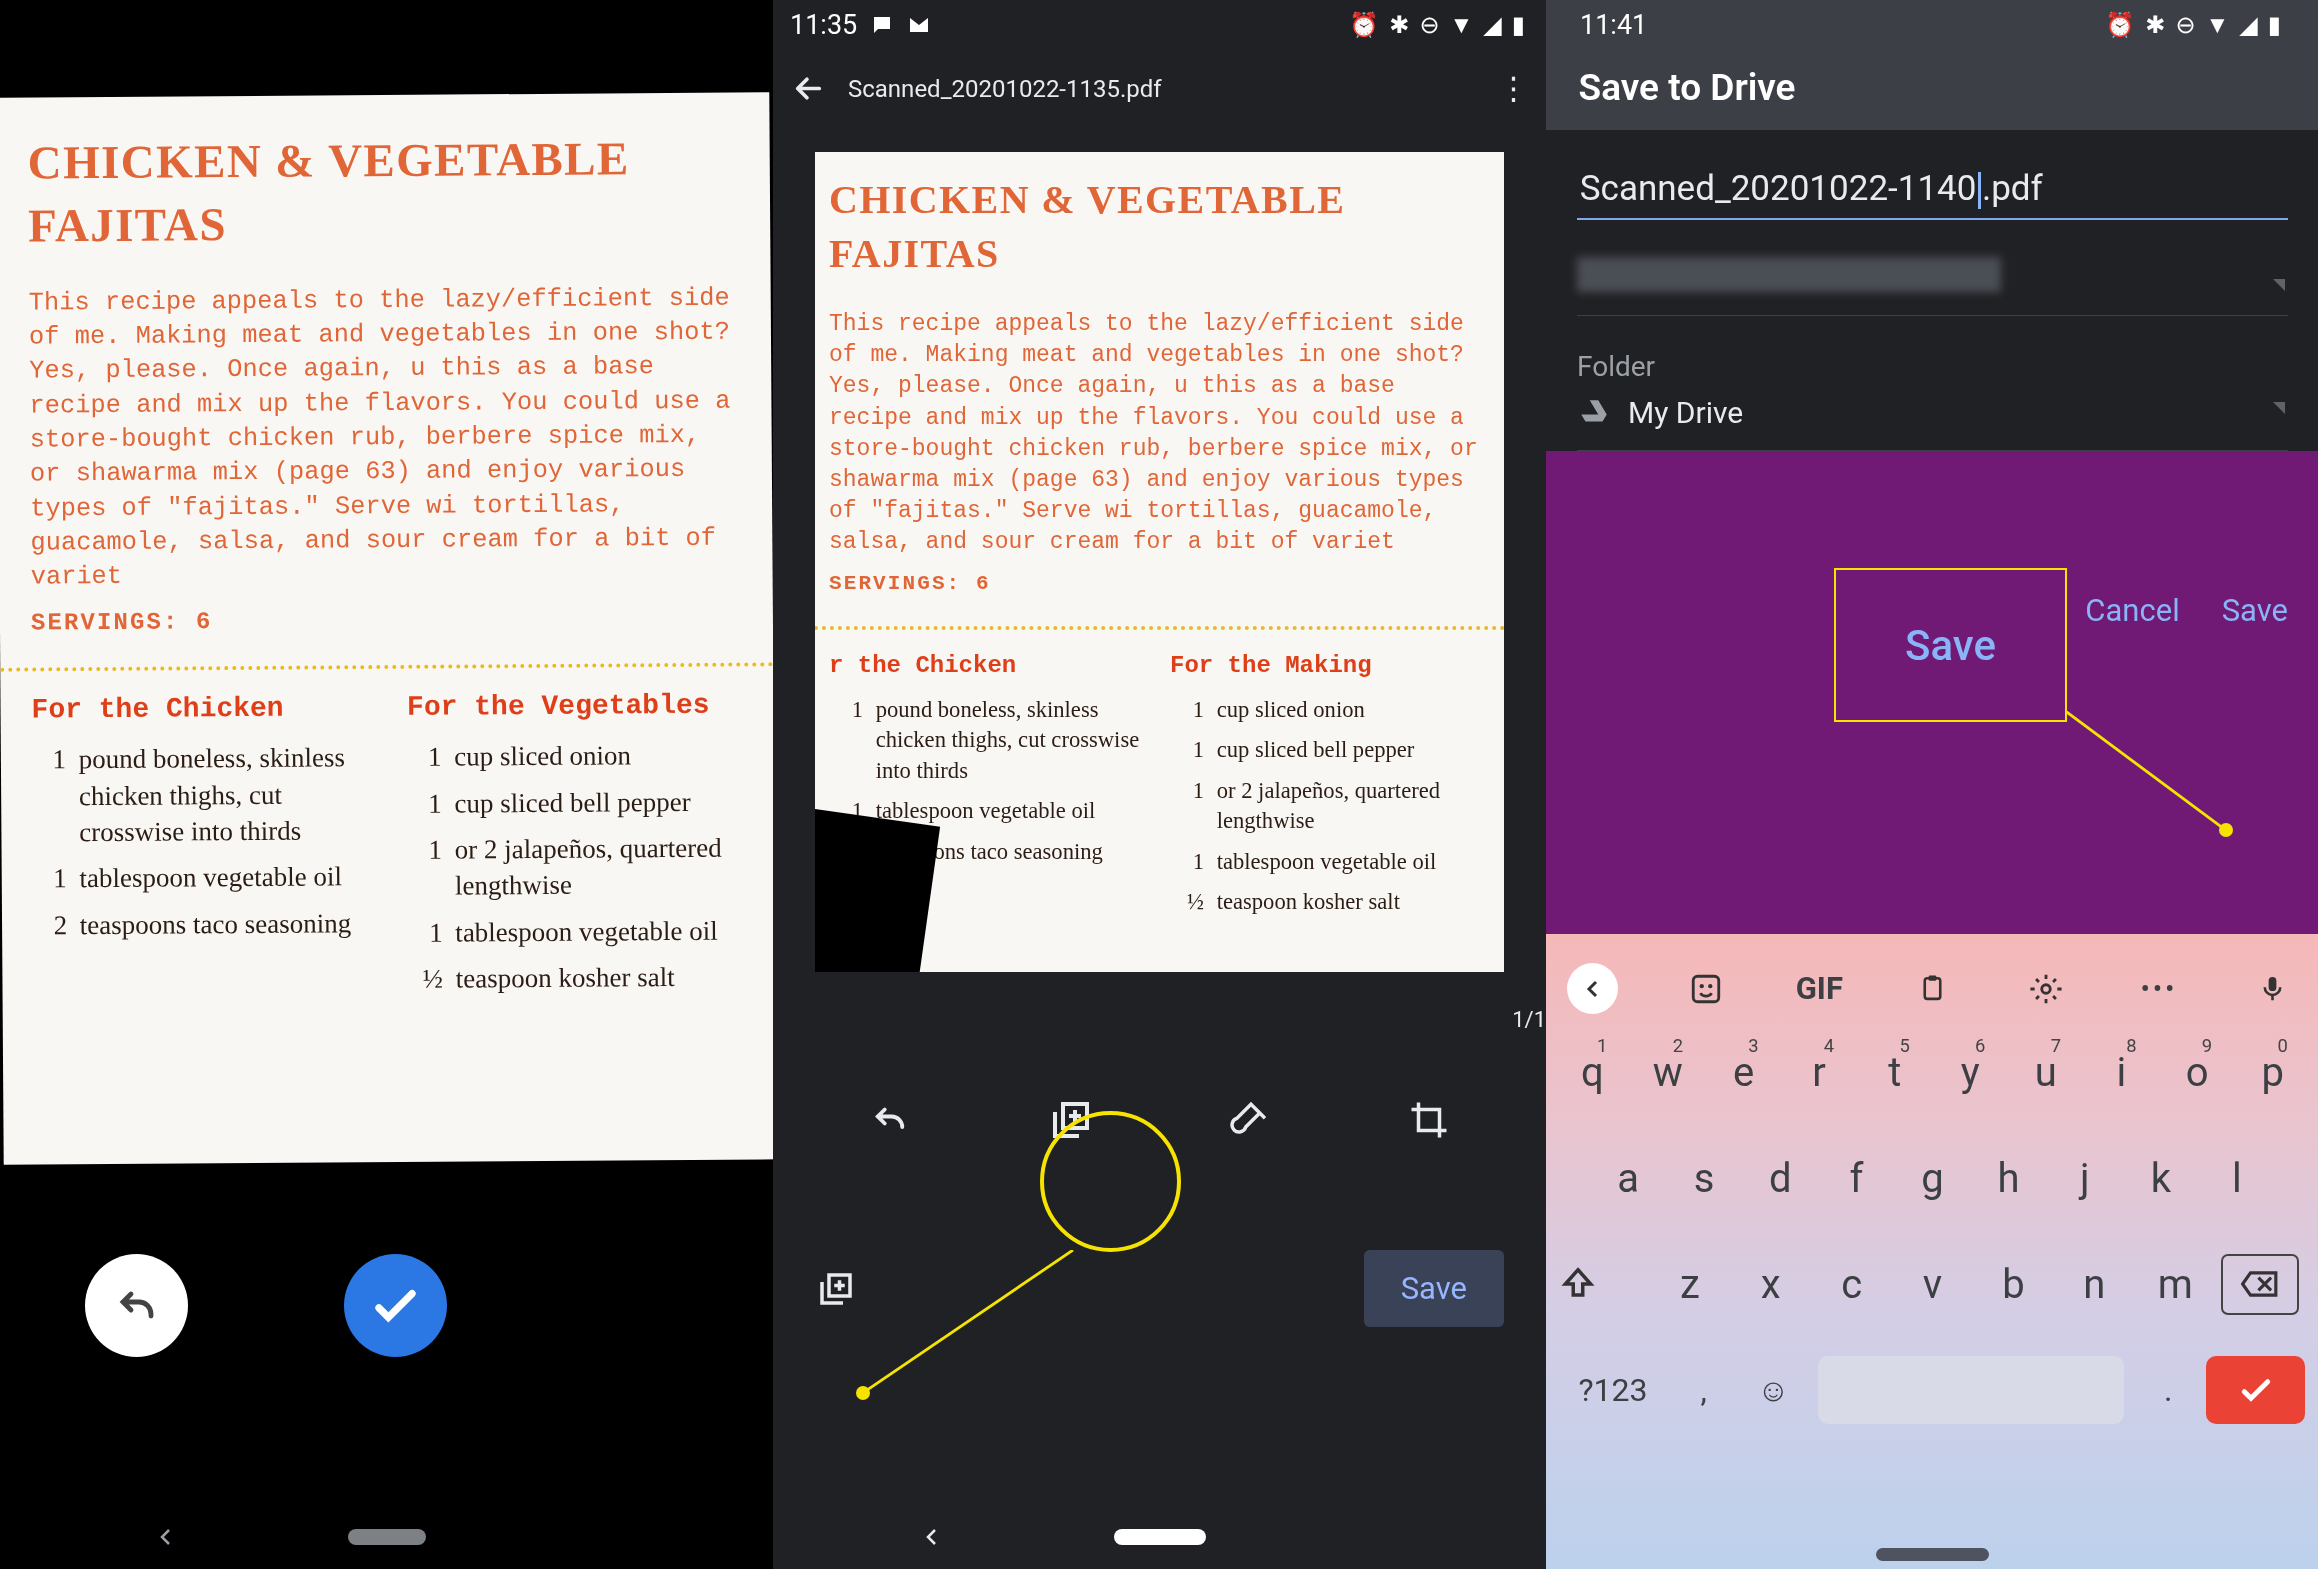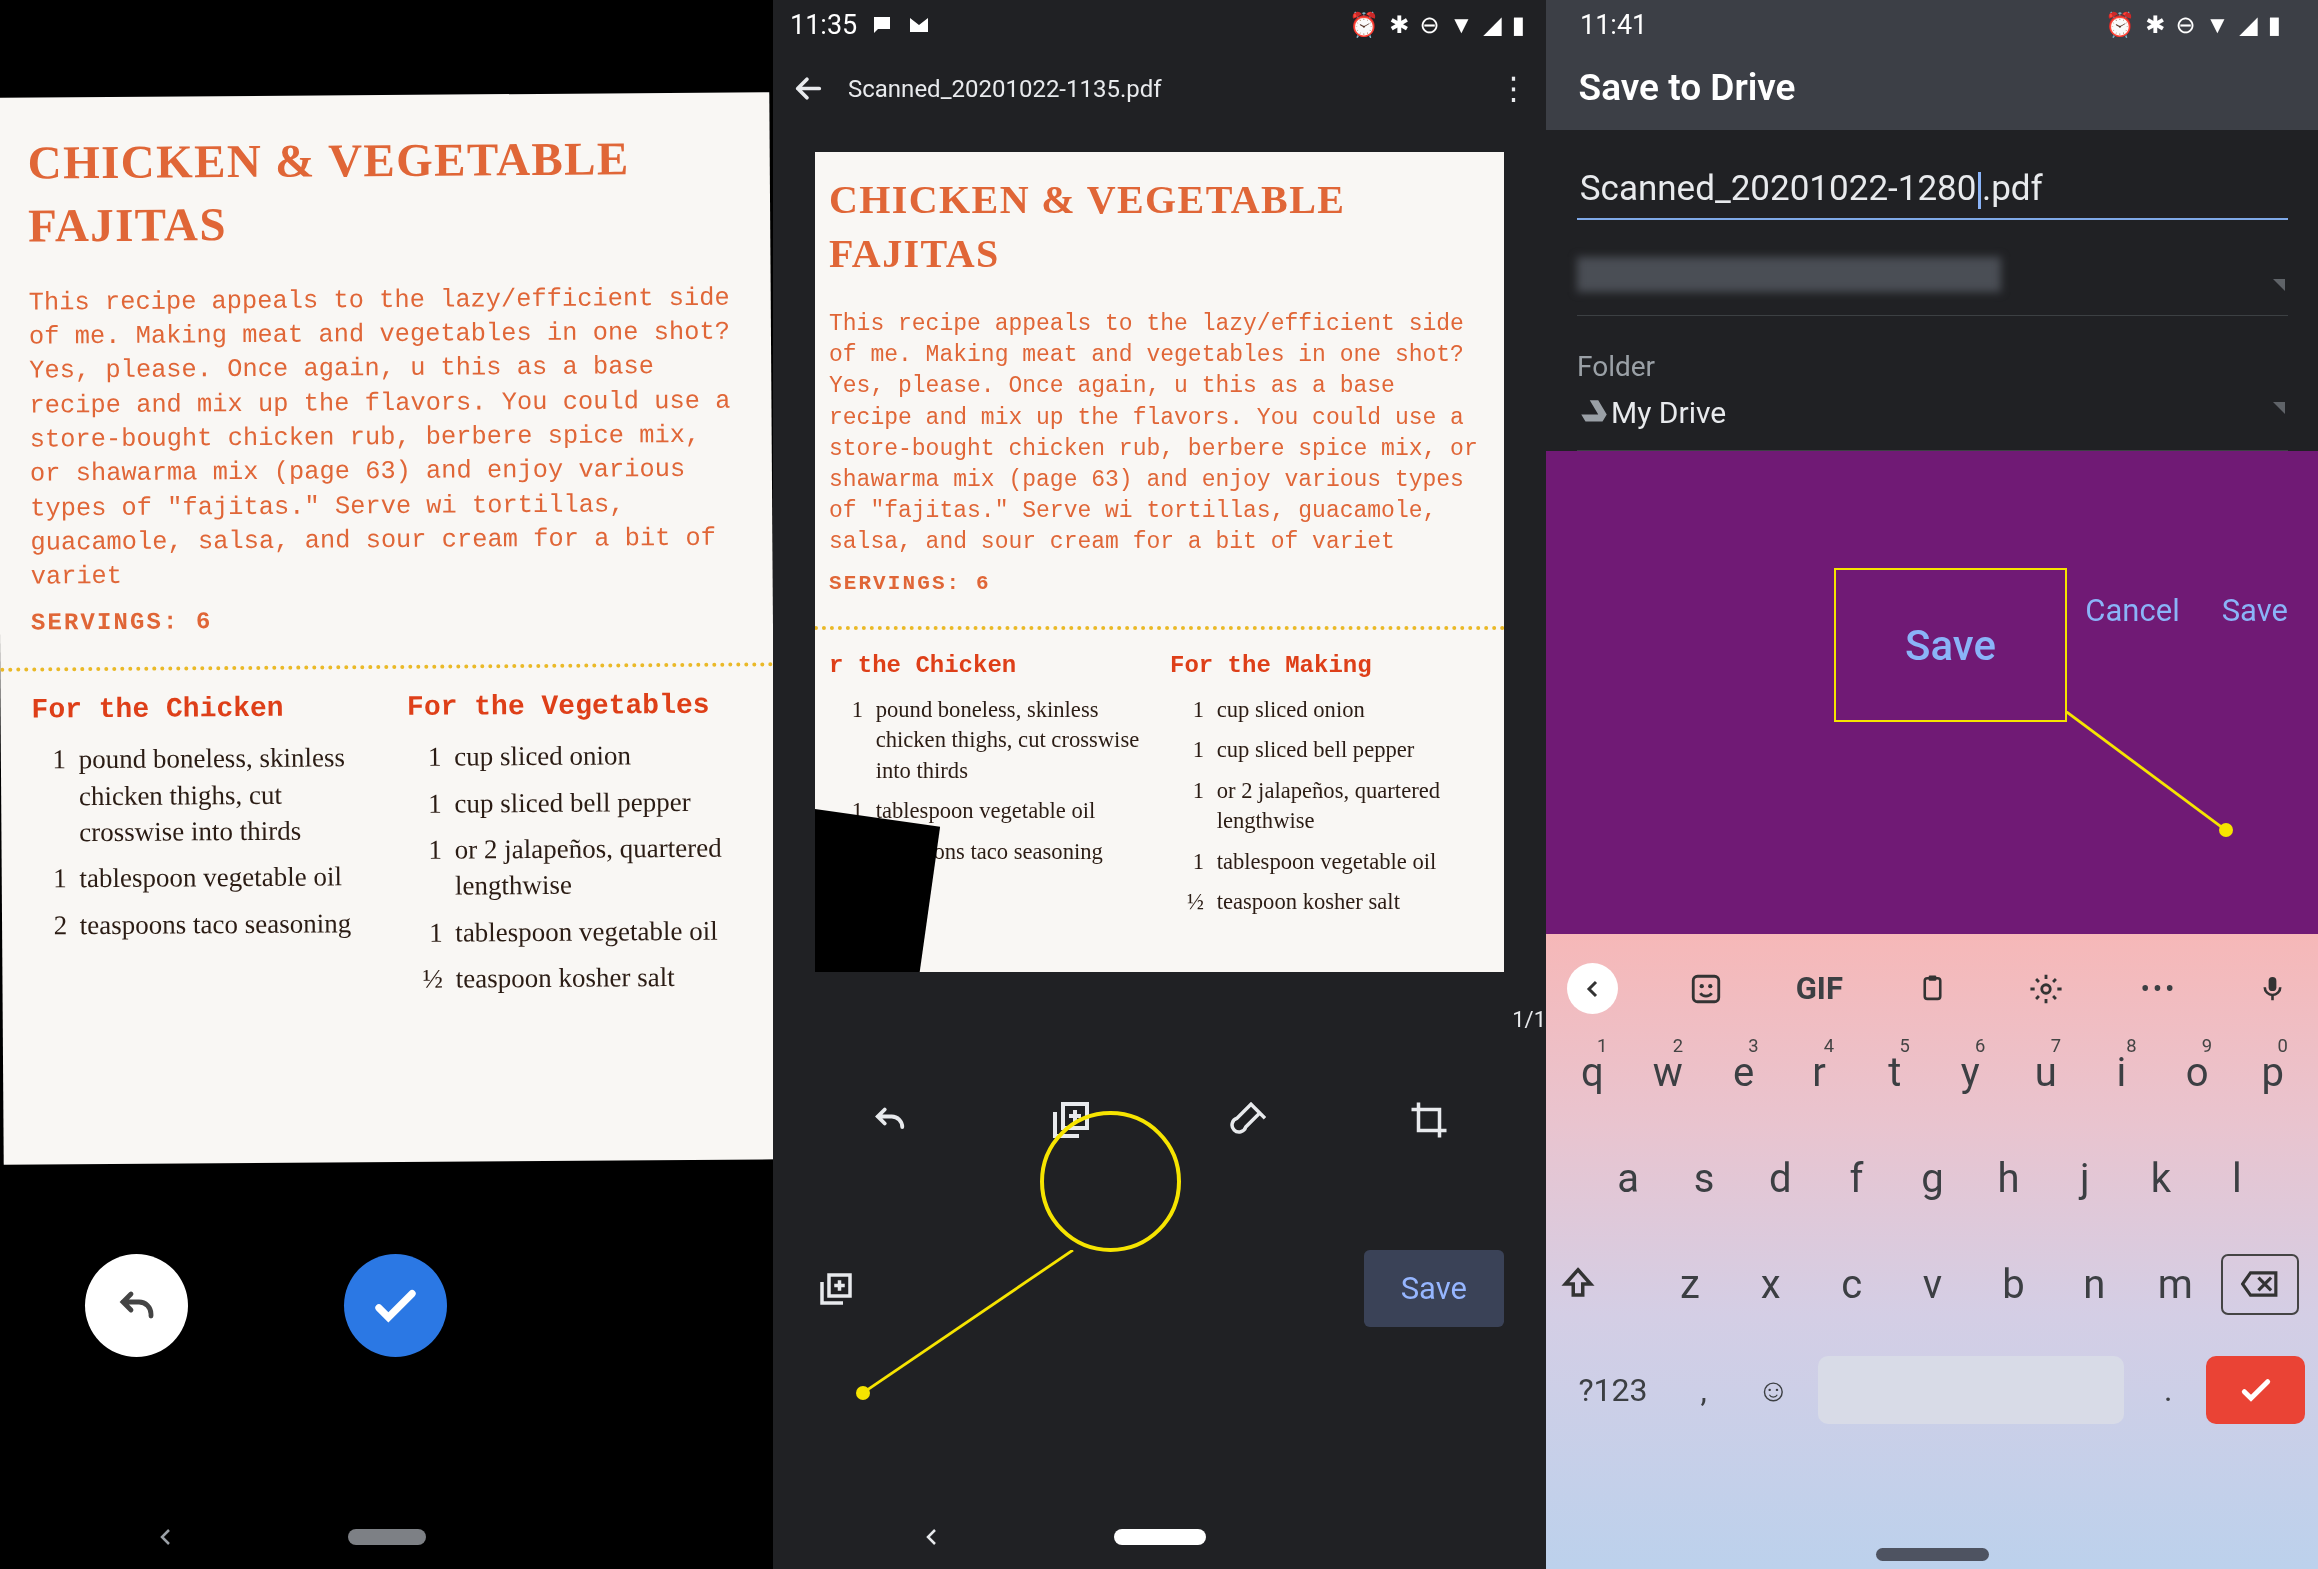--- a/index.html
+++ b/index.html
@@ -209,20 +209,21 @@
     filter: blur(4.2px);
   }
   .tri {
     position: absolute; right: 2.8px; top: 22.6px;
     width: 0; height: 0;
     border-left: 12.7px solid transparent;
     border-top: 12.7px solid #5f6368;
   }
   .folder-row {
     display: flex; align-items: center;
+    gap: 17px;
     color: #e8eaed;
     font-size: 30px;
     border-bottom: 1.4px solid #3c4043;
     padding-bottom: 20px;
     position: relative;
   }
   .hl-box {
     position: absolute;
     border: 2.8px solid #f6e400;
   }
@@ -523,21 +524,21 @@
         <span>▼</span>
         <span>◢</span>
         <span>▮</span>
       </div>
     </div>
     <div class="p3-title">Save to Drive</div>
   </div>
 
   <div class="p3-body">
     <div class="doc-title">
-      <span>Scanned_20201022-1280</span><span class="caret"></span><span>.pdf</span>
+      <span>Scanned_20201022-1140</span><span class="caret"></span><span>.pdf</span>
     </div>
 
     <div class="acct-row">
       <div class="acct-blur"></div>
       <div class="tri"></div>
     </div>
 
     <div class="lbl">Folder</div>
     <div class="folder-row">
       <svg width="34" height="34" viewBox="0 0 24 24">

